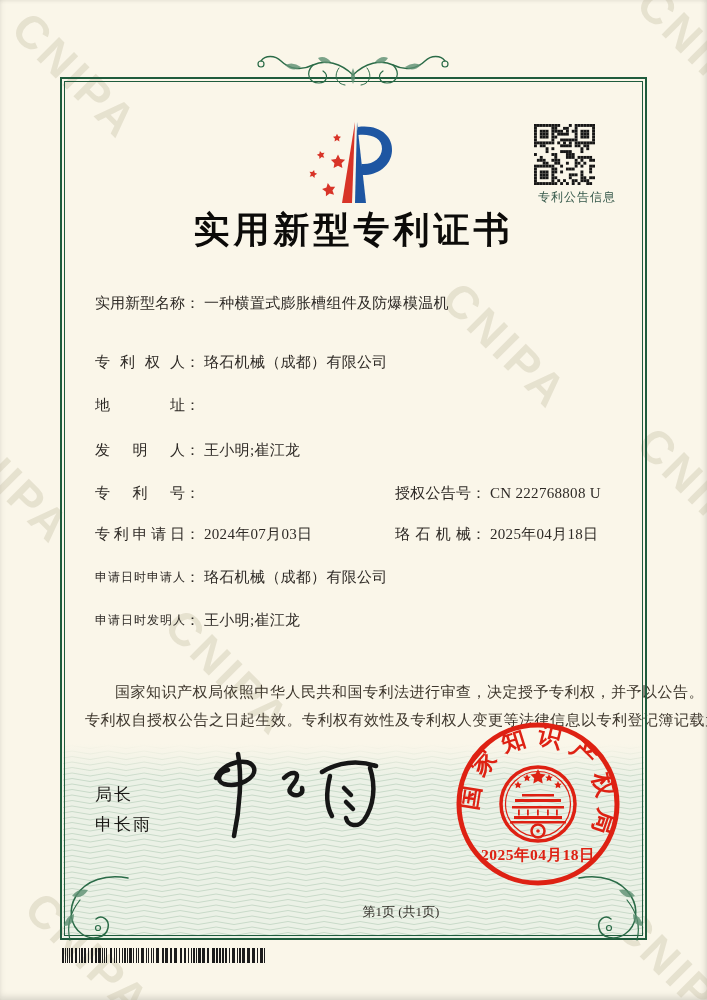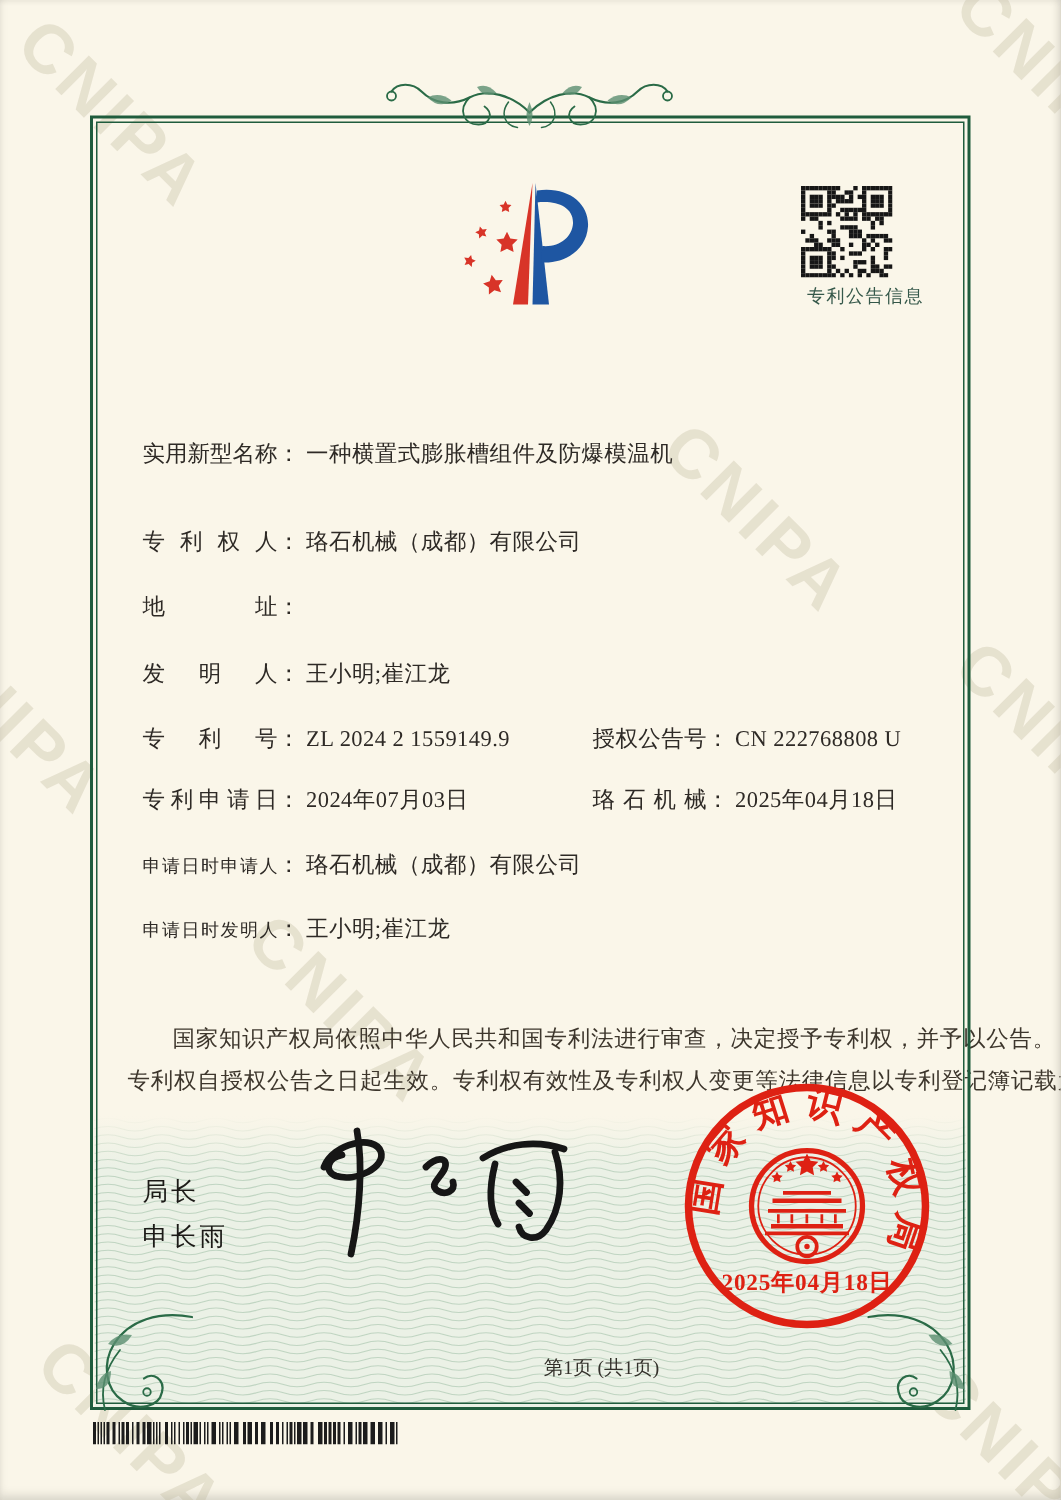--- a/index.html
+++ b/index.html
@@ -383,20 +383,21 @@
       <rect x="20.33" y="58.10" width="2.90" height="2.90" fill="#161616"></rect>
       <rect x="26.14" y="58.10" width="2.90" height="2.90" fill="#161616"></rect>
       <rect x="31.95" y="58.10" width="2.90" height="2.90" fill="#161616"></rect>
       <rect x="37.76" y="58.10" width="2.90" height="2.90" fill="#161616"></rect>
       <rect x="43.57" y="58.10" width="2.90" height="2.90" fill="#161616"></rect>
       <rect x="52.29" y="58.10" width="2.90" height="2.90" fill="#161616"></rect>
       <rect x="55.19" y="58.10" width="2.90" height="2.90" fill="#161616"></rect>
     </svg>
   <div class="abs qr-caption">专利公告信息</div>
 
+  <div class="abs title">实用新型专利证书</div>
 
   <div class="abs row" style="left:95px;top:293px">
     <span class="lbl">实用新型名称</span>
       <span class="colon">：</span>
       <span class="val">一种横置式膨胀槽组件及防爆模温机</span>
   </div>
   <div class="abs row" style="left:95px;top:352px">
     <span class="lbl">专利权人</span>
       <span class="colon">：</span>
       <span class="val">珞石机械（成都）有限公司</span>
@@ -406,21 +407,20 @@
       <span class="colon">：</span>
   </div>
   <div class="abs row" style="left:95px;top:440px">
     <span class="lbl">发明人</span>
       <span class="colon">：</span>
       <span class="val">王小明;崔江龙</span>
   </div>
   <div class="abs row" style="left:95px;top:483px">
     <span class="lbl">专利号</span>
       <span class="colon">：</span>
-      <span class="val">ZL 2024 2 1559149.9</span>
   </div>
   <div class="abs row" style="left:395px;top:483px">
     <span class="lbl w76">授权公告号</span>
       <span class="colon">：</span>
       <span class="val">CN 222768808 U</span>
   </div>
   <div class="abs row" style="left:95px;top:524px">
     <span class="lbl">专利申请日</span>
       <span class="colon">：</span>
       <span class="val">2024年07月03日</span>

